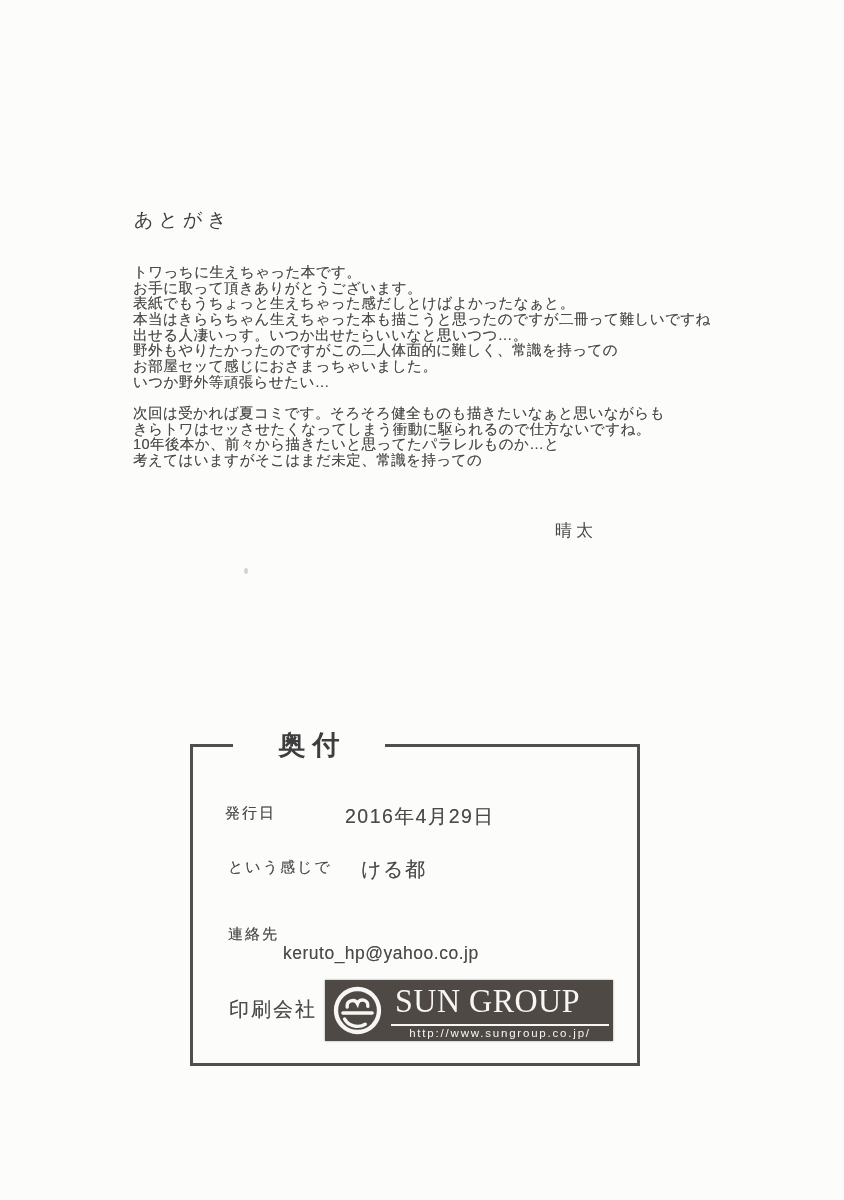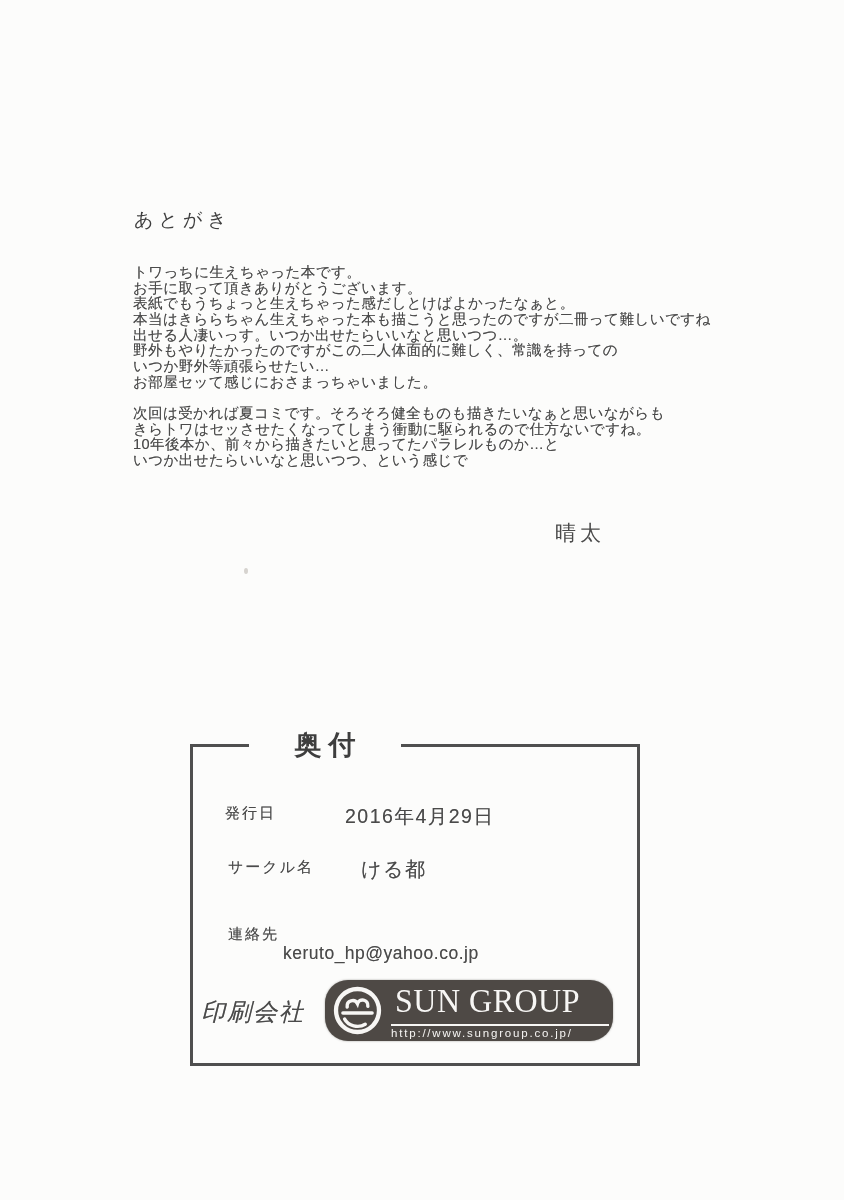--- a/index.html
+++ b/index.html
@@ -41,38 +41,38 @@
     height: 15.7px;
     line-height: 15.7px;
     font-size: 14.6px;
     letter-spacing: 0.35px;
     white-space: nowrap;
   }
   .signature {
     position: absolute;
     left: 555px;
     top: 519px;
-    font-size: 21px;
+    font-size: 17px;
     letter-spacing: 4px;
     color: var(--c-ink, #4a4a4a);
     white-space: nowrap;
   }
   
   .colophon {
     position: absolute;
     left: 190px;
     top: 744px;
     width: 444px;
     height: 316px;
     border: 3px solid var(--c-box_border, #4f4f4f);
     background: transparent;
   }
   .colophon-title {
     position: absolute;
-    left: 56px;
+    left: 40px;
     top: -22px;
     width: 152px;
     height: 40px;
     line-height: 40px;
     text-align: center;
     background: var(--c-page, #fcfcfb);
     font-size: 27px;
     font-weight: 600;
     letter-spacing: 7px;
     text-indent: 7px;
@@ -86,31 +86,30 @@
     text-shadow: 0 0 0.5px rgba(70,70,70,.5);
   }
   .lab { font-size: 15px; letter-spacing: 2px; }
   .val { font-size: 19.5px; letter-spacing: 1.5px; }
   .pd-label     { left: 32px;  top: 57px;  }
   .pd-value     { left: 152px; top: 56px;  }
   .circle-label { left: 35px;  top: 111px; }
   .circle-value { left: 168px; top: 109px; font-size: 20px; }
   .contact-label{ left: 35px;  top: 178px; }
   .email        { left: 90px;  top: 196px; font-size: 17.5px; letter-spacing: 0.5px; }
-  .printer-label{ left: 8px;  top: 249px; font-size: 24px; font-style: italic; }
+  .printer-label{ left: 36px;  top: 249px; font-size: 20px; }
   
   .logo {
     position: absolute;
     left: 132px;
     top: 233px;
     width: 288px;
     height: 61px;
     background: var(--c-logo_bg, #4e4945);
     box-shadow: 0 0 2px rgba(60,55,50,.5);
-    border-radius: 23px;
   }
   .logo-mark {
     position: absolute;
     left: 5px;
     top: 3px;
     width: 55px;
     height: 55px;
   }
   .logo-name {
     position: absolute;
@@ -124,21 +123,21 @@
     transform: scaleY(1.05);
     transform-origin: top left;
   }
   .logo-url {
     position: absolute;
     left: 66px;
     right: 4px;
     bottom: 2px;
     border-top: 2px solid var(--c-logo_fg, #f7f6f4);
     padding-top: 1px;
-    text-align: left;
+    text-align: center;
     font-size: 11.5px;
     letter-spacing: 1.8px;
     color: var(--c-logo_fg, #f7f6f4);
     white-space: nowrap;
   }
   
   .speck {
     position: absolute;
     left: 244px;
     top: 568px;
@@ -155,40 +154,40 @@
 
   <div class="heading">あとがき</div>
 
   <div class="para para1">
     <div class="tline">トワっちに生えちゃった本です。</div>
     <div class="tline">お手に取って頂きありがとうございます。</div>
     <div class="tline">表紙でもうちょっと生えちゃった感だしとけばよかったなぁと。</div>
     <div class="tline">本当はきららちゃん生えちゃった本も描こうと思ったのですが二冊って難しいですね</div>
     <div class="tline">出せる人凄いっす。いつか出せたらいいなと思いつつ…。</div>
     <div class="tline">野外もやりたかったのですがこの二人体面的に難しく、常識を持っての</div>
+    <div class="tline">お部屋セッて感じにおさまっちゃいました。</div>
     <div class="tline">いつか野外等頑張らせたい…</div>
-    <div class="tline">お部屋セッて感じにおさまっちゃいました。</div>
   </div>
 
   <div class="para para2">
     <div class="tline">次回は受かれば夏コミです。そろそろ健全ものも描きたいなぁと思いながらも</div>
     <div class="tline">きらトワはセッさせたくなってしまう衝動に駆られるので仕方ないですね。</div>
     <div class="tline">10年後本か、前々から描きたいと思ってたパラレルものか…と</div>
-    <div class="tline">いつか出せたらいいなと思いつつ、という感じで</div>
+    <div class="tline">考えてはいますがそこはまだ未定、常識を持っての</div>
   </div>
 
   <div class="signature">晴太</div>
 
   <div class="colophon">
     <div class="colophon-title">奥付</div>
 
     <span class="lab pd-label">発行日</span>
     <span class="val pd-value">2016年4月29日</span>
 
-    <span class="lab circle-label">サークル名</span>
+    <span class="lab circle-label">という感じで</span>
     <span class="val circle-value">ける都</span>
 
     <span class="lab contact-label">連絡先</span>
     <span class="email">keruto_hp@yahoo.co.jp</span>
 
     <span class="lab printer-label">印刷会社</span>
 
     <div class="logo">
       <span class="logo-mark">
         <svg viewBox="0 0 64 64" width="55" height="55" aria-hidden="true">

